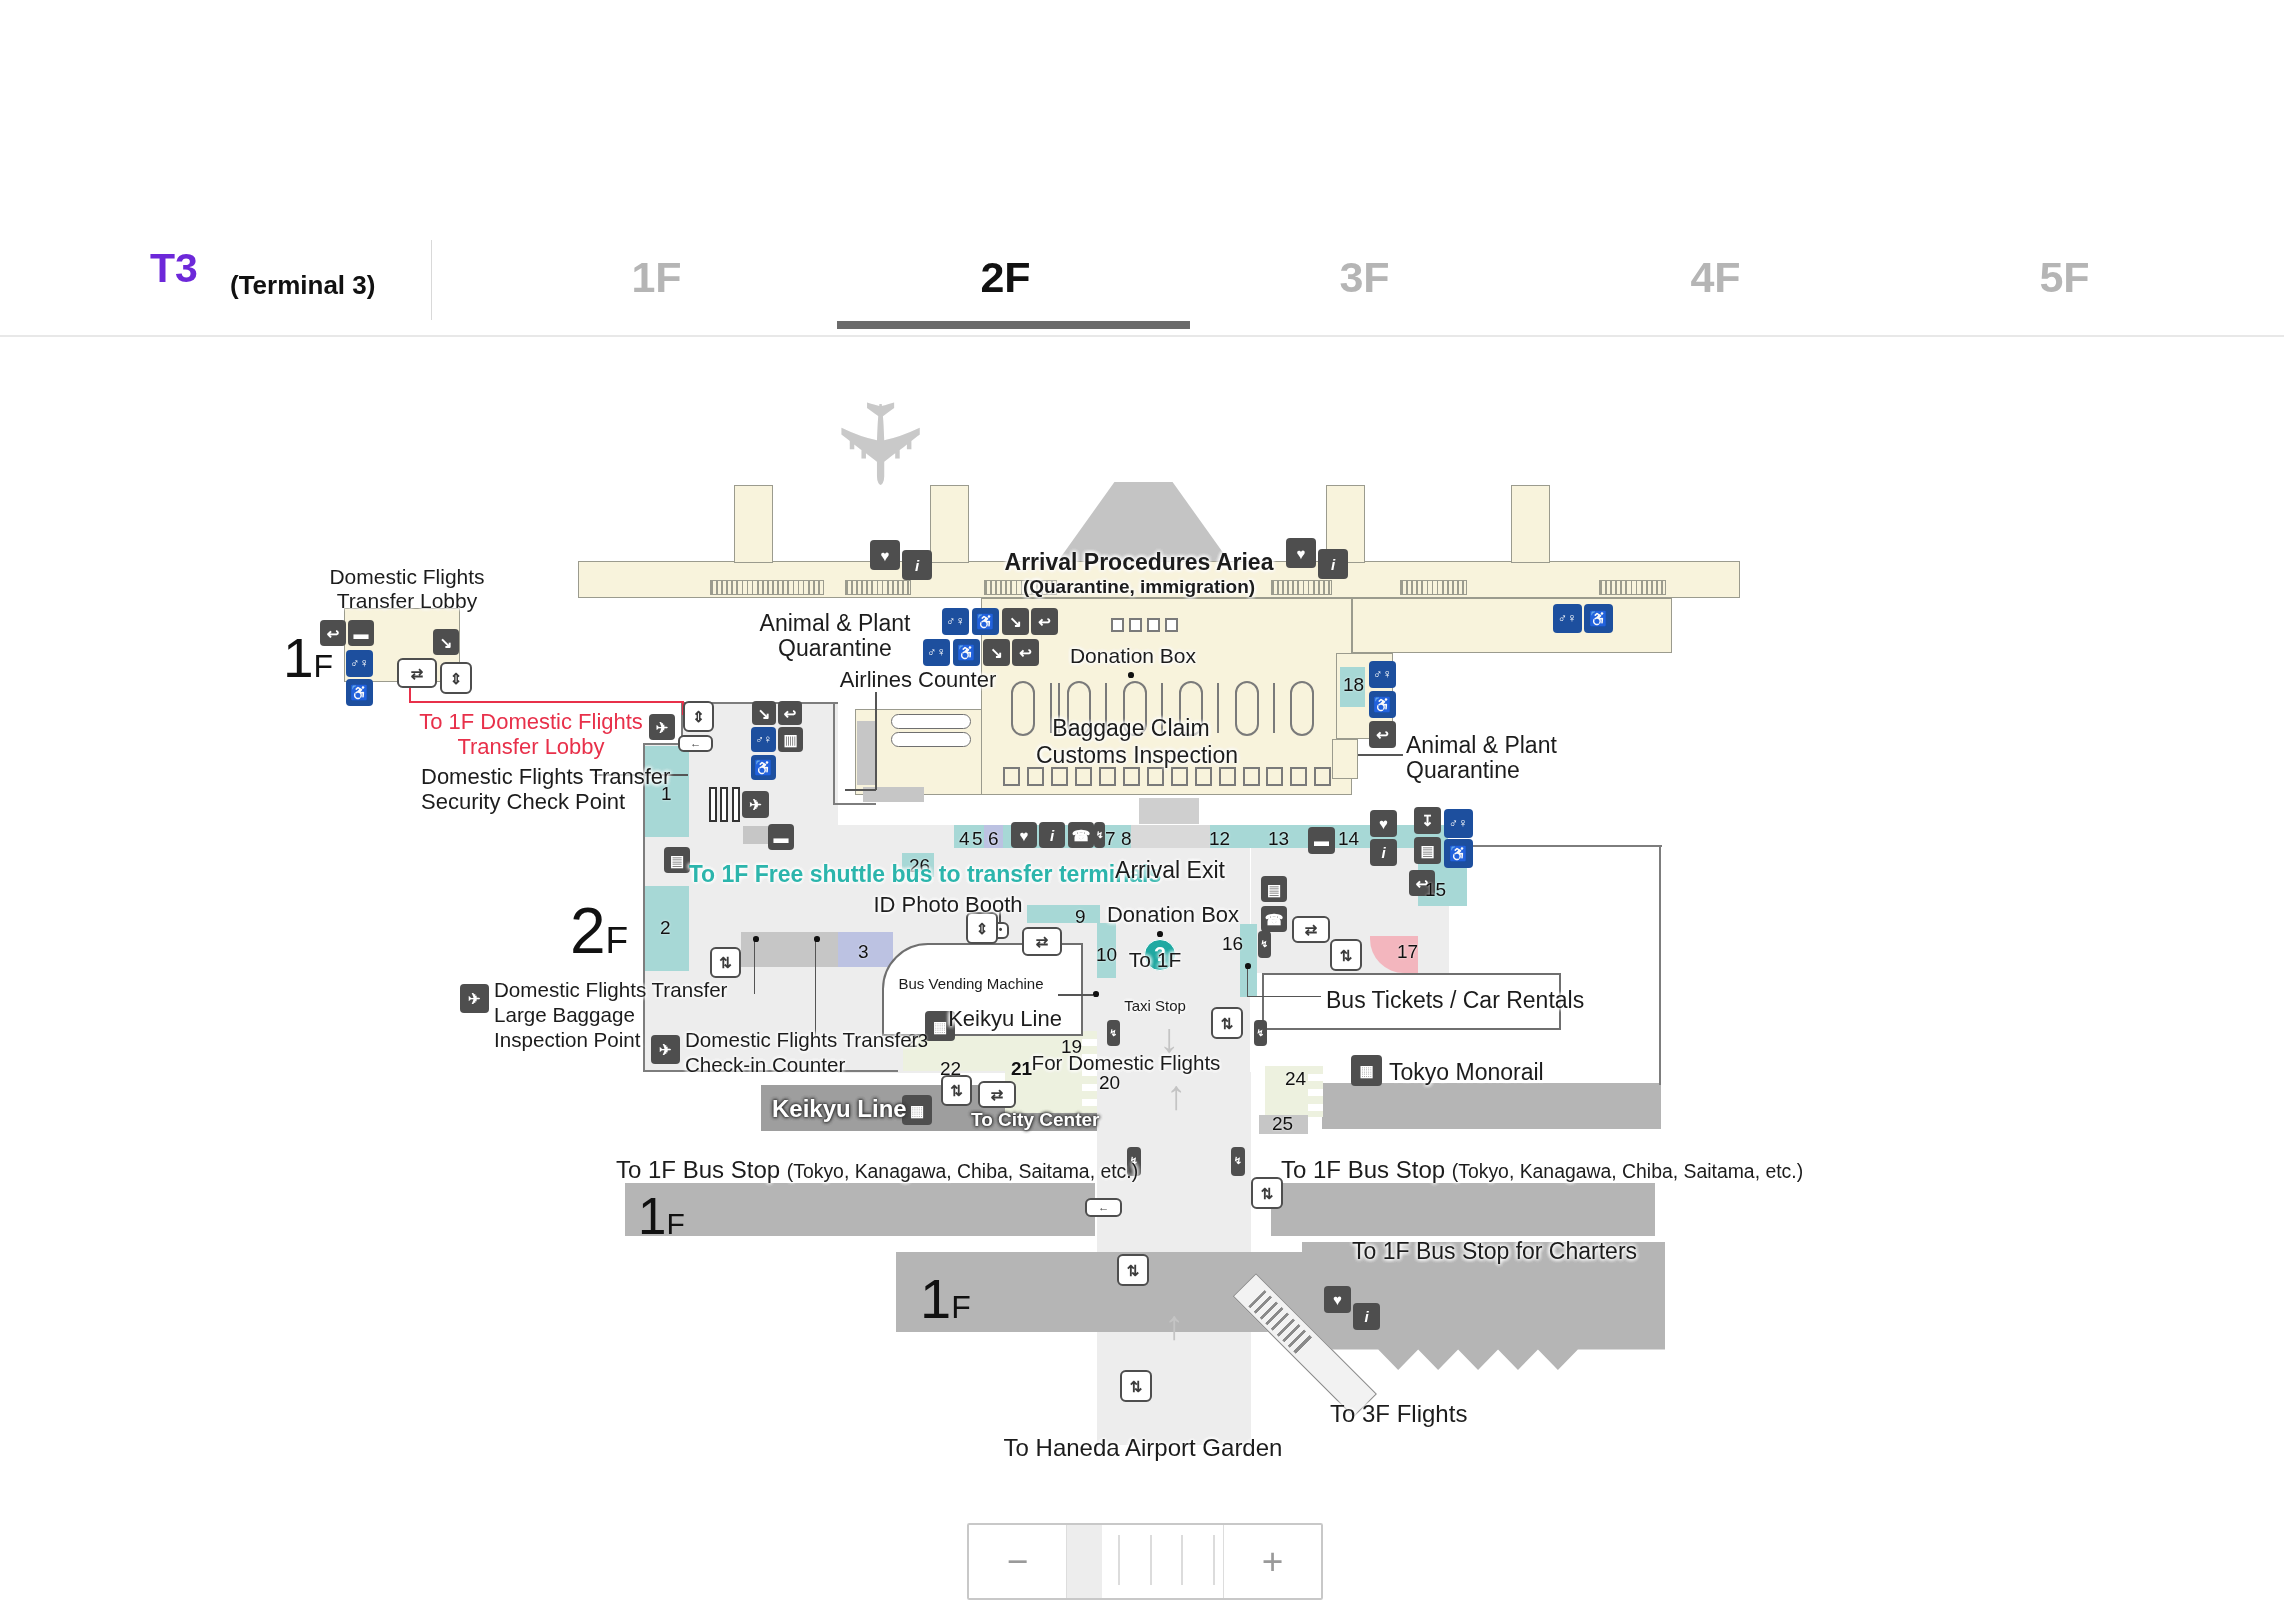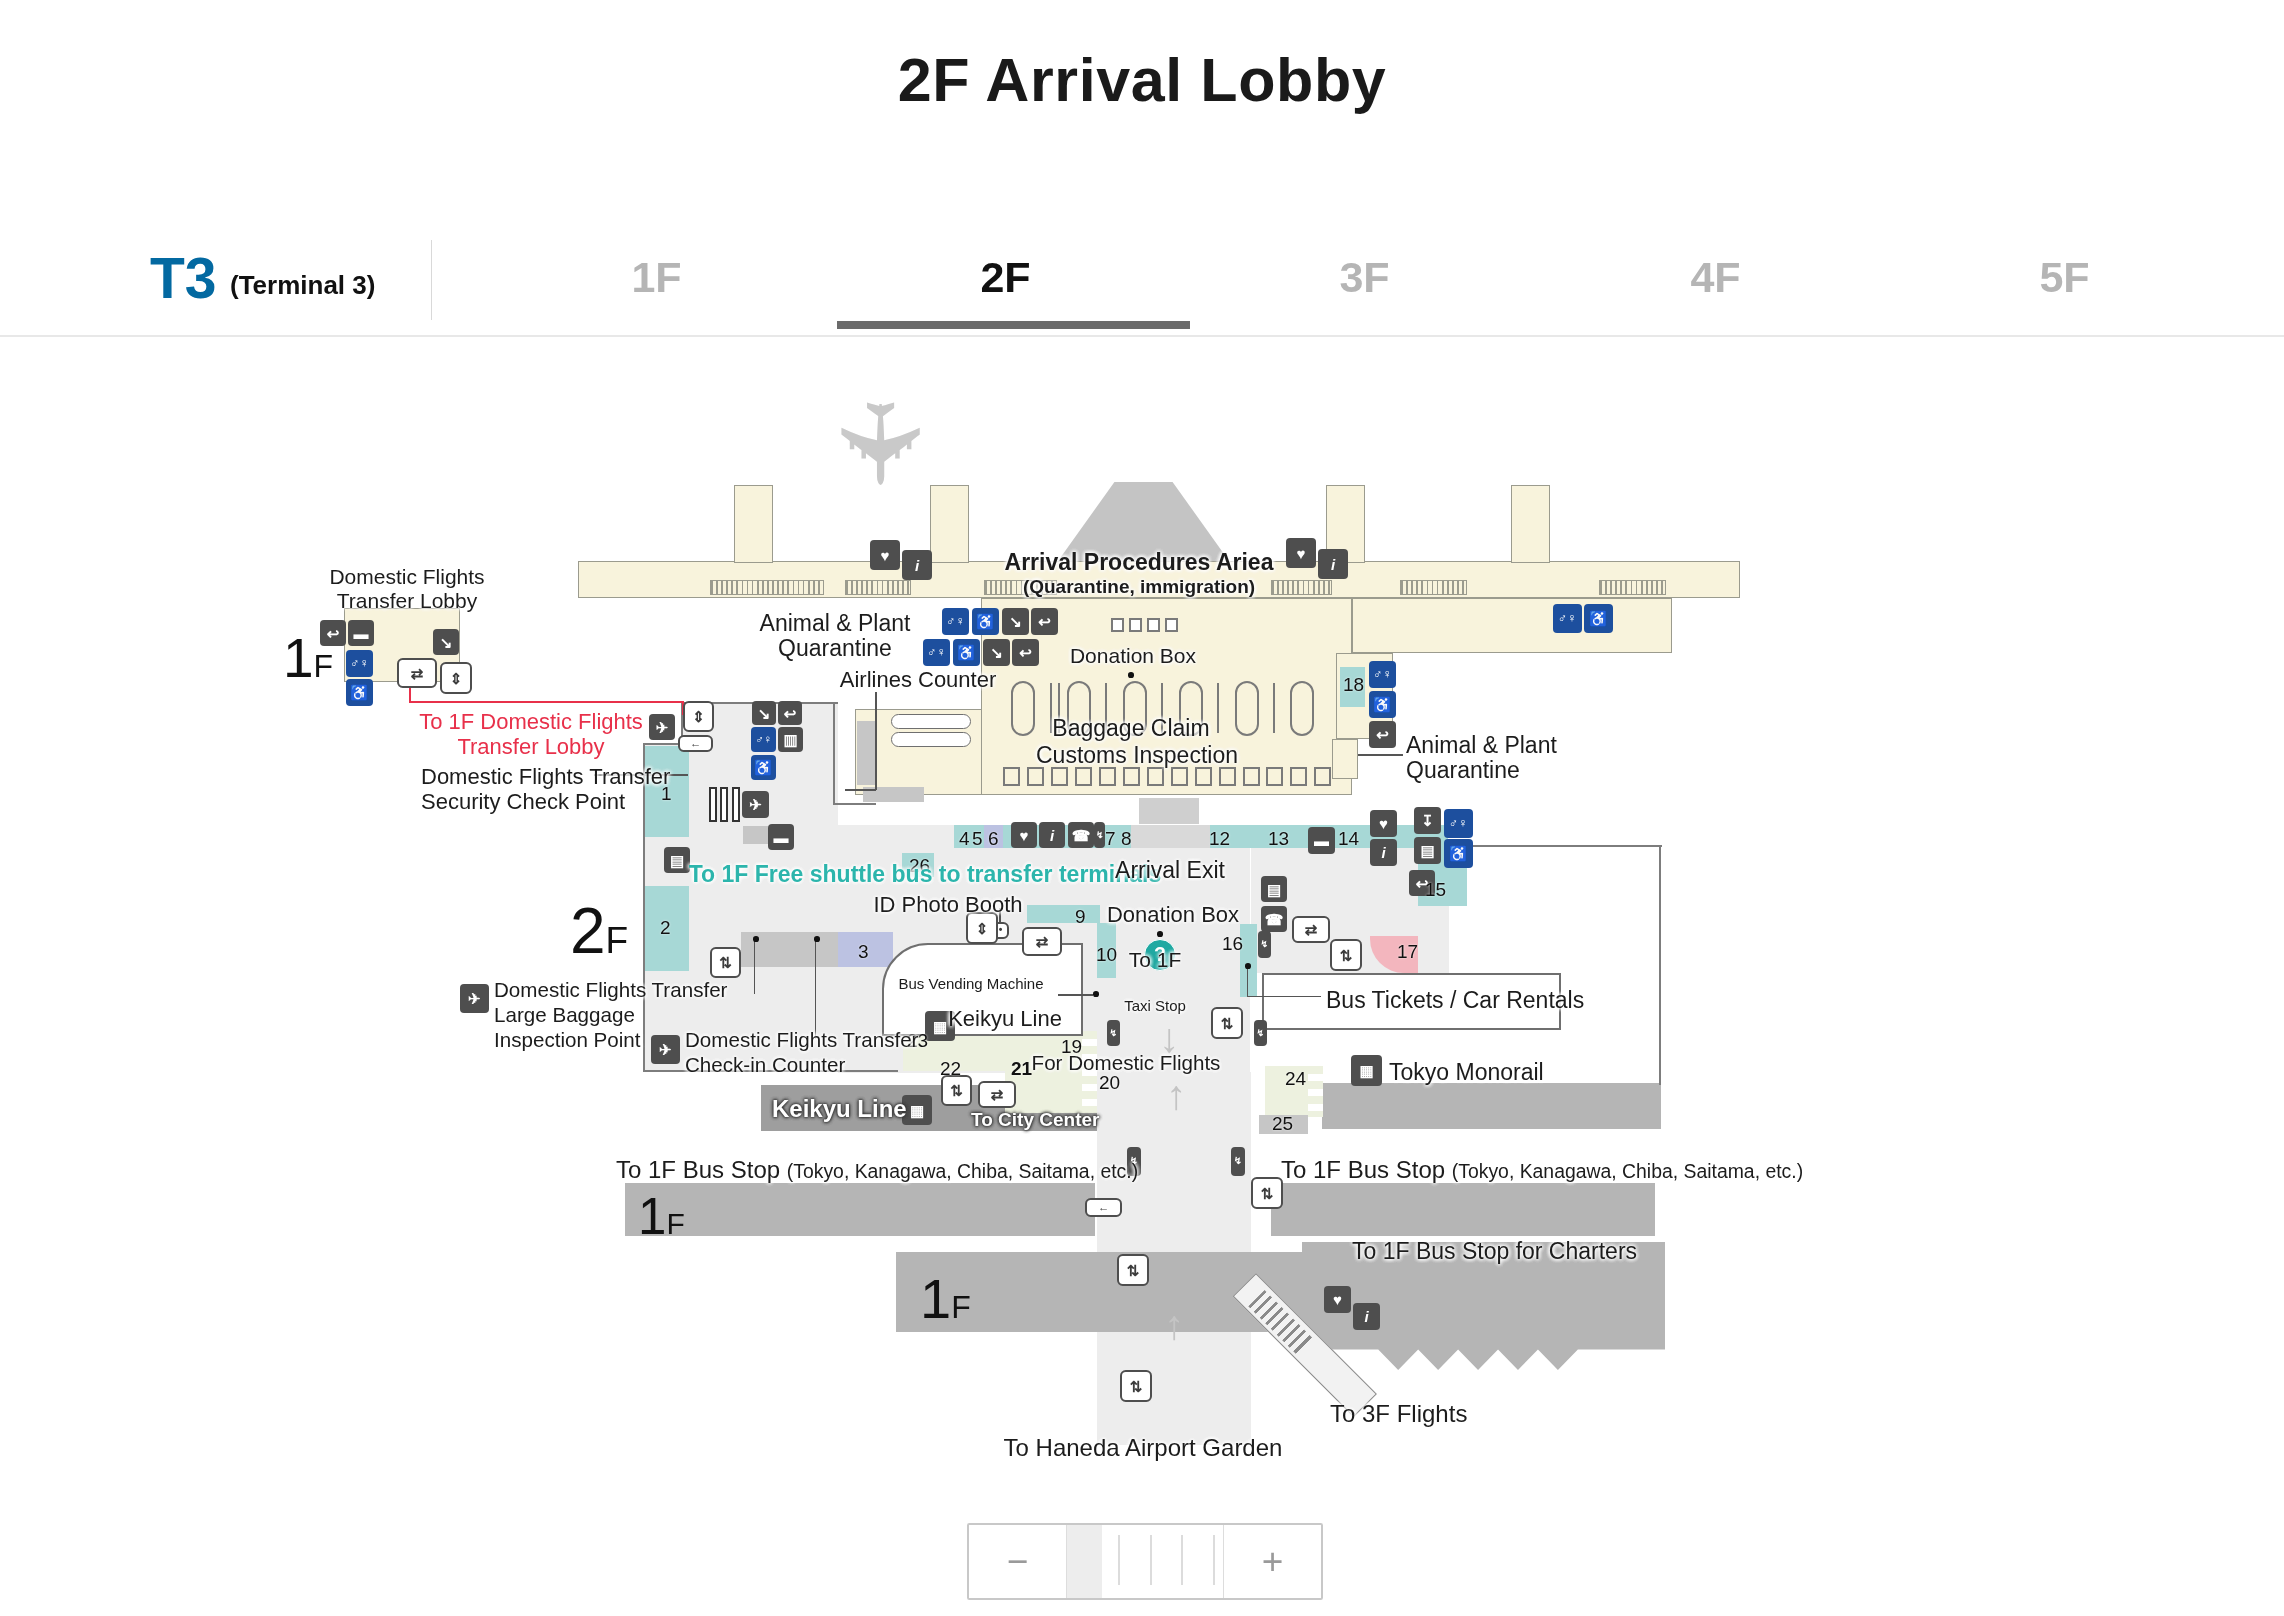--- a/index.html
+++ b/index.html
@@ -2,21 +2,21 @@
 <html style="font-size:9px"><head>
 <meta charset="utf-8">
 <style>
   html,body{margin:0;padding:0;background:#fff;}
   #stage{position:relative;width:2284px;height:1617px;background:#fff;overflow:hidden;
          font-family:"Liberation Sans",sans-serif;color:#1a1a1a;}
   .abs{position:absolute;}
   
   .title{position:absolute;left:0;top:45px;width:100%;text-align:center;font-size:61px;font-weight:bold;letter-spacing:0.6px;}
   .tabrow{position:absolute;left:0;top:240px;width:100%;height:97px;}
-  .t3{position:absolute;left:150px;top:4.6px;font-size:57px;font-weight:bold;color:#0369a1;}
+  .t3{position:absolute;left:150px;top:4.6px;font-size:41px;font-weight:bold;color:#6d28d9;}
   .t3sub{position:absolute;left:230px;top:30px;font-size:26px;font-weight:bold;color:#111;}
   .vdiv{position:absolute;left:431px;top:0px;width:1.1px;height:80px;background:#d9d9d9;}
   .ftab{position:absolute;top:12.6px;width:171px;text-align:center;font-size:43px;font-weight:bold;color:#b5b5b5;cursor:pointer;}
   .ftab.on{color:#111;}
   .underline{position:absolute;left:837px;top:81px;width:353px;height:8px;background:#6b6b6b;}
   .hline{position:absolute;left:0;top:95px;width:100%;height:1.7px;background:#e8e8e8;}
   
   .cream{position:absolute;background:#f8f3dc;border:1.1px solid #9b9b8e;box-sizing:border-box;z-index:2;}
   .gray{position:absolute;background:#ededed;z-index:3;}
   .band{position:absolute;background:#b5b5b5;z-index:5;}
@@ -65,21 +65,20 @@
   .zbtn{width:97px;display:flex;align-items:center;justify-content:center;font-size:37px;color:#9a9a9a;cursor:pointer;}
   .zslider{flex:1;position:relative;border-left:1.1px solid #ddd;border-right:1.1px solid #ddd;}
   .zfill{position:absolute;left:0;top:0;width:35px;height:100%;background:#ededed;}
   .ztick{position:absolute;top:10.3px;width:1.7px;height:50px;background:#dcdcdc;}
 </style>
 </head>
 <body>
 
 <div id="stage">
 
-  <div class="title">2F Arrival Lobby</div>
 
   <div class="tabrow">
     <div class="t3">T3</div>
     <div class="t3sub">(Terminal 3)</div>
     <div class="vdiv"></div>
     <div class="ftab" style="left:571px">1F</div>
     <div class="ftab on" style="left:920px">2F</div>
     <div class="ftab" style="left:1279px">3F</div>
     <div class="ftab" style="left:1630px">4F</div>
     <div class="ftab" style="left:1979px">5F</div>

